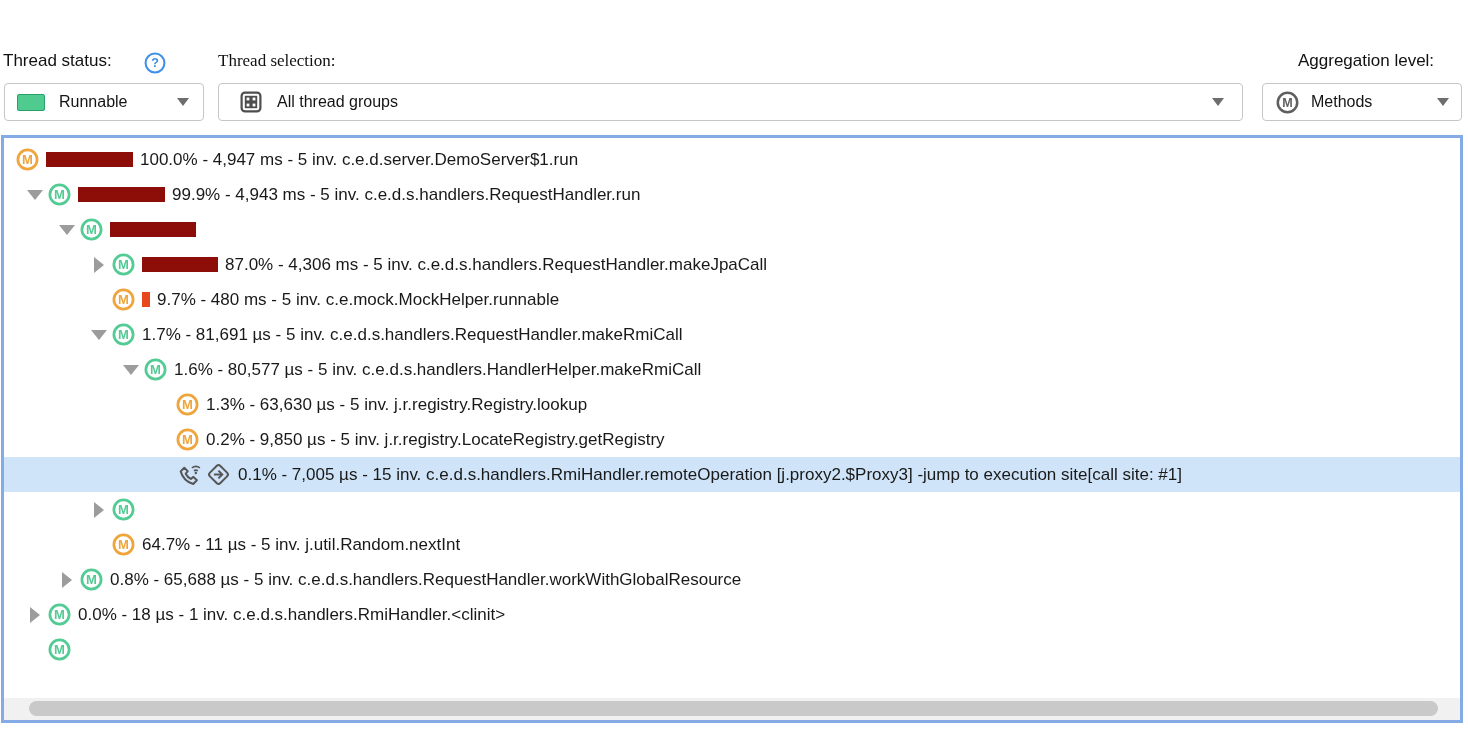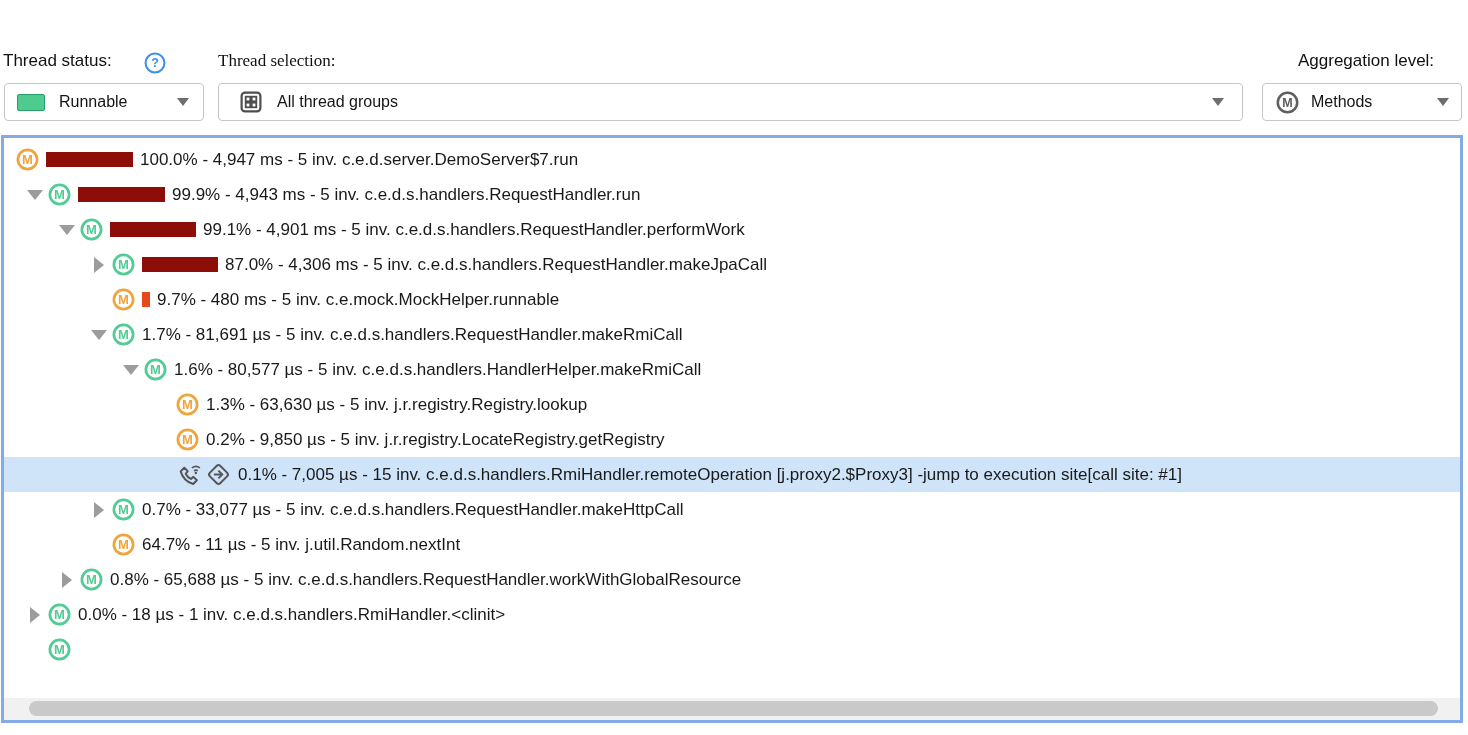--- a/index.html
+++ b/index.html
@@ -89,21 +89,21 @@
     <div class="rows" id="tree-rows">
         <div class="trow">
           <span class="tspacer" style="width: 12px;"></span>
           <span class="ticon">
             <svg width="23" height="23" viewBox="0 0 22 22">
               <circle cx="11" cy="11" r="9.2" fill="#fff" stroke="#efa53c" stroke-width="2.6"></circle>
               <text x="11" y="15.4" text-anchor="middle" font-family="Liberation Sans,sans-serif" font-size="12.5" font-weight="bold" fill="#efa53c">M</text>
             </svg>
           </span>
           <span class="tbar" style="width: 87px; background: rgb(141, 13, 8);"></span>
-          <span class="ttext">100.0% - 4,947 ms - 5 inv. c.e.d.server.DemoServer$7.run</span>
+          <span class="ttext">100.0% - 4,947 ms - 5 inv. c.e.d.server.DemoServer$1.run</span>
         </div>
         <div class="trow">
           <span class="tspacer" style="width: 18px;"></span>
           <span class="ttoggle">
             <span class="tri-down"></span>
           </span>
           <span class="ticon">
             <svg width="23" height="23" viewBox="0 0 22 22">
               <circle cx="11" cy="11" r="9.2" fill="#fff" stroke="#53cb94" stroke-width="2.6"></circle>
               <text x="11" y="15.4" text-anchor="middle" font-family="Liberation Sans,sans-serif" font-size="12.5" font-weight="bold" fill="#53cb94">M</text>
@@ -117,21 +117,20 @@
           <span class="ttoggle">
             <span class="tri-down"></span>
           </span>
           <span class="ticon">
             <svg width="23" height="23" viewBox="0 0 22 22">
               <circle cx="11" cy="11" r="9.2" fill="#fff" stroke="#53cb94" stroke-width="2.6"></circle>
               <text x="11" y="15.4" text-anchor="middle" font-family="Liberation Sans,sans-serif" font-size="12.5" font-weight="bold" fill="#53cb94">M</text>
             </svg>
           </span>
           <span class="tbar" style="width: 86px; background: rgb(141, 13, 8);"></span>
-          <span class="ttext">99.1% - 4,901 ms - 5 inv. c.e.d.s.handlers.RequestHandler.performWork</span>
         </div>
         <div class="trow">
           <span class="tspacer" style="width: 82px;"></span>
           <span class="ttoggle">
             <span class="tri-right"></span>
           </span>
           <span class="ticon">
             <svg width="23" height="23" viewBox="0 0 22 22">
               <circle cx="11" cy="11" r="9.2" fill="#fff" stroke="#53cb94" stroke-width="2.6"></circle>
               <text x="11" y="15.4" text-anchor="middle" font-family="Liberation Sans,sans-serif" font-size="12.5" font-weight="bold" fill="#53cb94">M</text>
@@ -220,21 +219,20 @@
           <span class="tspacer" style="width: 82px;"></span>
           <span class="ttoggle">
             <span class="tri-right"></span>
           </span>
           <span class="ticon">
             <svg width="23" height="23" viewBox="0 0 22 22">
               <circle cx="11" cy="11" r="9.2" fill="#fff" stroke="#53cb94" stroke-width="2.6"></circle>
               <text x="11" y="15.4" text-anchor="middle" font-family="Liberation Sans,sans-serif" font-size="12.5" font-weight="bold" fill="#53cb94">M</text>
             </svg>
           </span>
-          <span class="ttext">0.7% - 33,077 µs - 5 inv. c.e.d.s.handlers.RequestHandler.makeHttpCall</span>
         </div>
         <div class="trow">
           <span class="tspacer" style="width: 108px;"></span>
           <span class="ticon">
             <svg width="23" height="23" viewBox="0 0 22 22">
               <circle cx="11" cy="11" r="9.2" fill="#fff" stroke="#efa53c" stroke-width="2.6"></circle>
               <text x="11" y="15.4" text-anchor="middle" font-family="Liberation Sans,sans-serif" font-size="12.5" font-weight="bold" fill="#efa53c">M</text>
             </svg>
           </span>
           <span class="ttext">64.7% - 11 µs - 5 inv. j.util.Random.nextInt</span>

